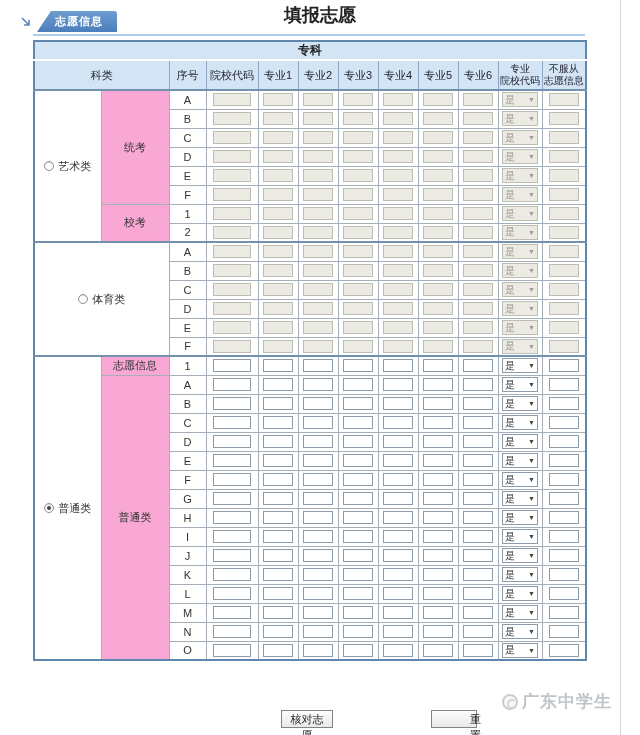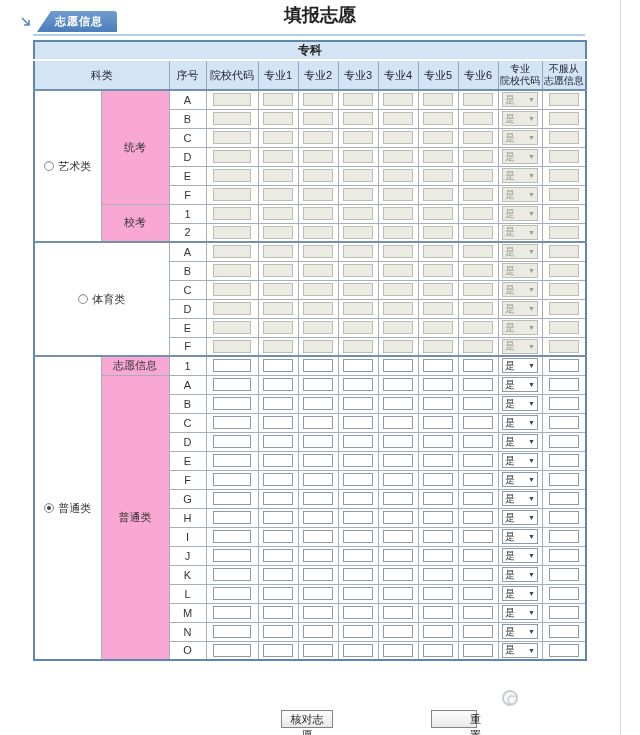--- a/index.html
+++ b/index.html
@@ -623,15 +623,16 @@
 </table>
 
 <div class="footer">
   <button class="btn btn-back">返 回</button>
   <button class="btn btn-check">核对志愿</button>
   <button class="btn btn-reset">重 置</button>
 </div>
 
 <div class="watermark">
   <span class="wm-icon"></span>
+  <span class="wm-text">广东中学生</span>
 </div>
 
 <div class="page-edge"></div>
 
 </body></html>

